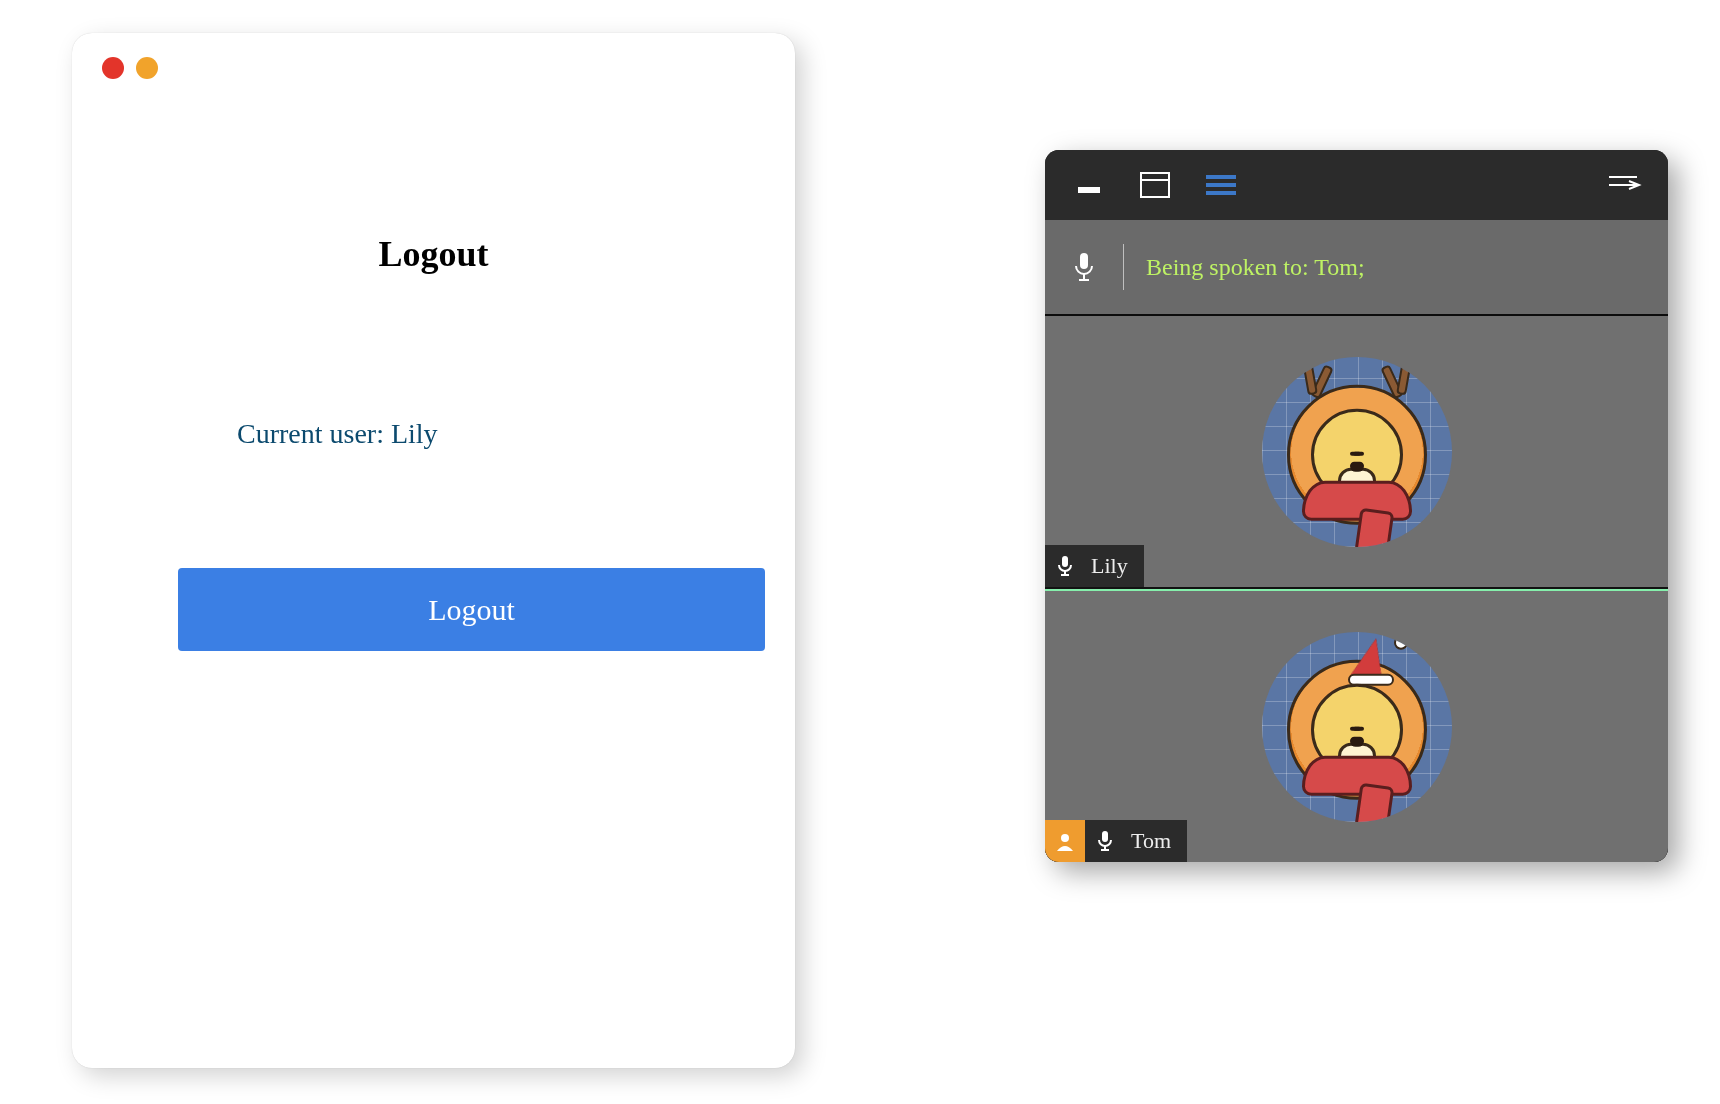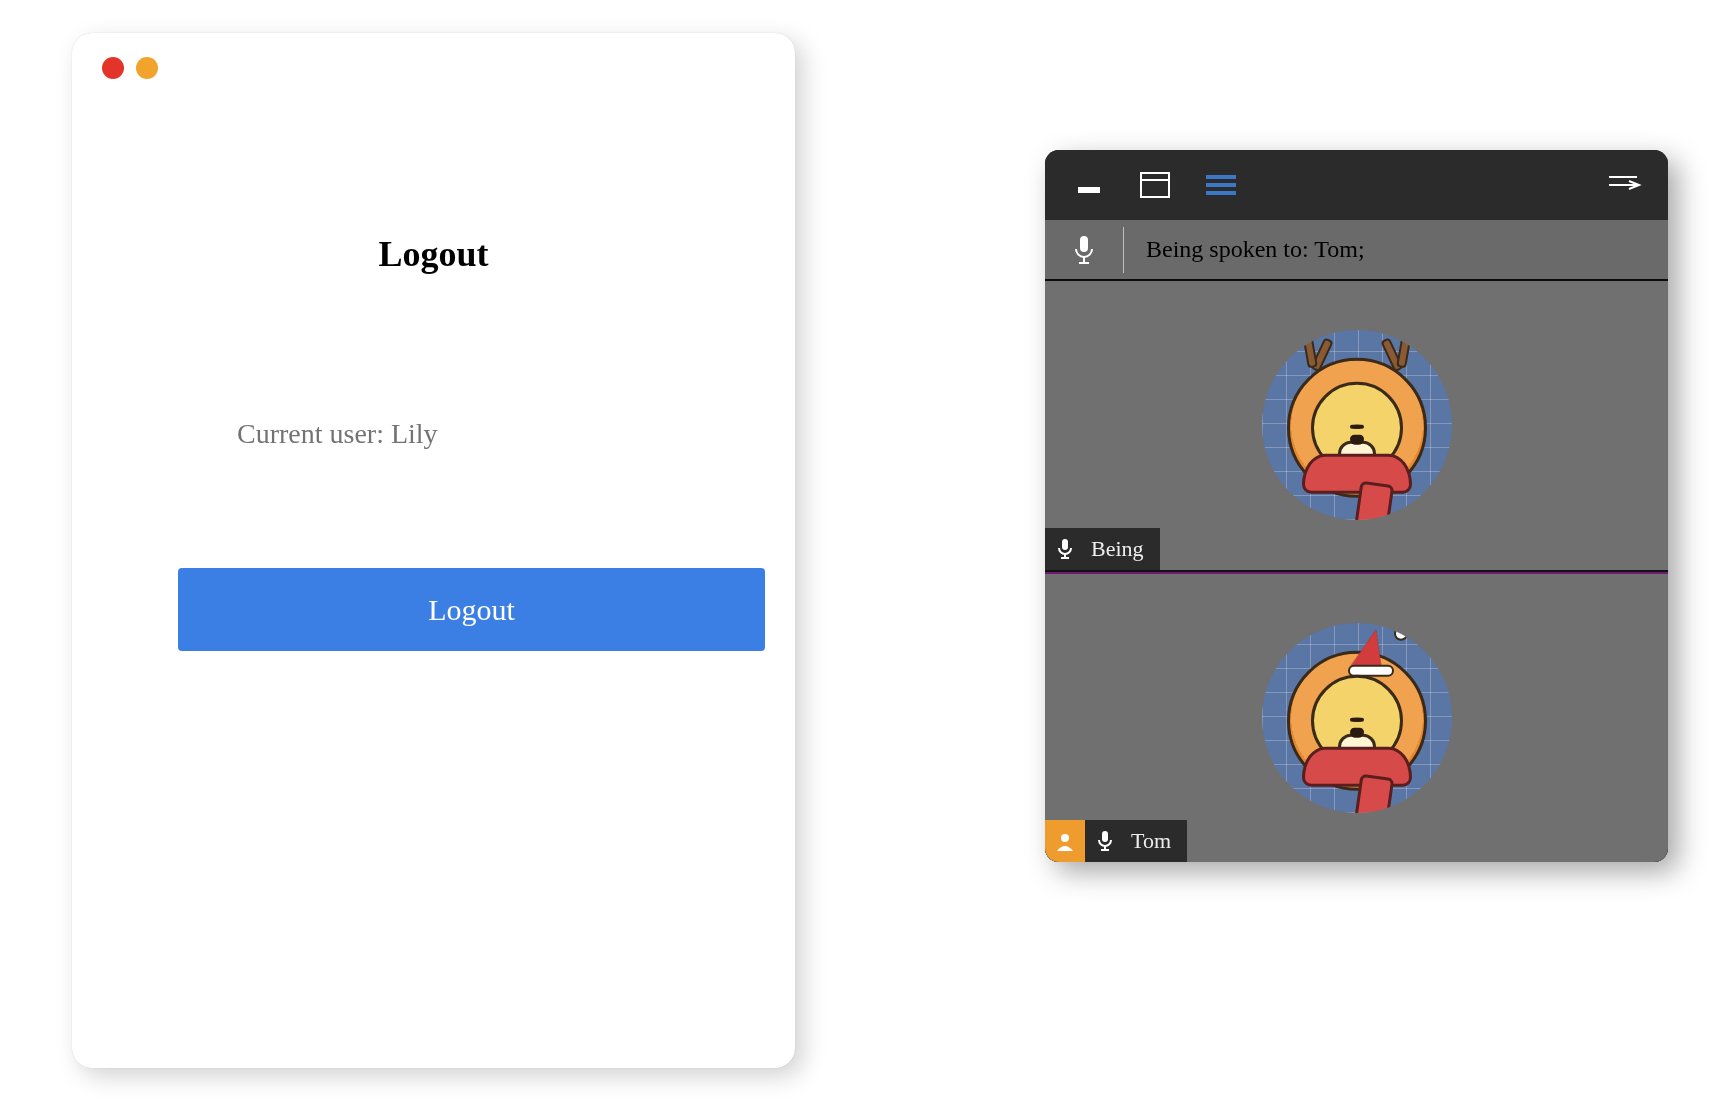--- a/index.html
+++ b/index.html
@@ -40,21 +40,21 @@
     text-align: center;
     font-size: 36px;
     font-weight: 700;
     color: #000;
   }
   .current-user {
     position: absolute;
     top: 385px;
     left: 165px;
     font-size: 28px;
-    color: #737373;
+    color: #0c4a6e;
   }
   .logout-btn {
     position: absolute;
     top: 535px;
     left: 106px;
     width: 587px;
     height: 83px;
     background: #3b7fe4;
     color: #fff;
     border: none;
@@ -91,46 +91,46 @@
   .tool {
     width: 48px; height: 40px;
     margin-right: 18px;
     display: flex; align-items: center; justify-content: center;
     cursor: pointer;
   }
   .tool svg { display: block; }
   .tool-spacer { flex: 1; }
 
   .speaking-bar {
-    height: 59px;
+    height: 94px;
     background: #6a6a6a;
     display: flex;
     align-items: center;
-    color: #000000;
+    color: #bef264;
     font-size: 24px;
   }
   .mic-wrap {
     width: 78px;
     display: flex; justify-content: center; align-items: center;
   }
   .vdiv {
     width: 1px; height: 46px; background: #bfbfbf; margin-right: 22px;
   }
 
   .participants {
     flex: 1;
     display: flex;
     flex-direction: column;
     background: #121212;
   }
   .participant {
     flex: 1;
     position: relative;
     background: #707070;
-    border-top: 2px solid #701a75;
+    border-top: 2px solid #86efac;
     display: flex; align-items: center; justify-content: center;
   }
   .participant:first-child { border-top: 2px solid #0c0c0c; }
   .participant + .participant { margin-top: 2px; }
 
   .avatar {
     width: 190px; height: 190px; border-radius: 50%;
     background: #5a76a5;
     position: relative;
     overflow: hidden;
@@ -293,21 +293,21 @@
       </div>
       <div class="name-pill">
         <div class="slot">
           <svg width="16" height="22">
             <rect x="5" y="1" width="6" height="11" rx="3" fill="#ffffff"></rect>
             <path d="M2 10 a6 6 0 0 0 12 0" fill="none" stroke="#ffffff" stroke-width="2"></path>
             <line x1="8" y1="16" x2="8" y2="20" stroke="#ffffff" stroke-width="2"></line>
             <line x1="4" y1="20" x2="12" y2="20" stroke="#ffffff" stroke-width="2"></line>
           </svg>
         </div>
-        <span class="uname">Being</span>
+        <span class="uname">Lily</span>
       </div>
     </div>
 
     <div class="participant">
       <div class="avatar">
         <div class="grid"></div>
         <div class="lion">
           <div class="mane"></div>
           <div class="hat">
               <div class="cone"></div>

